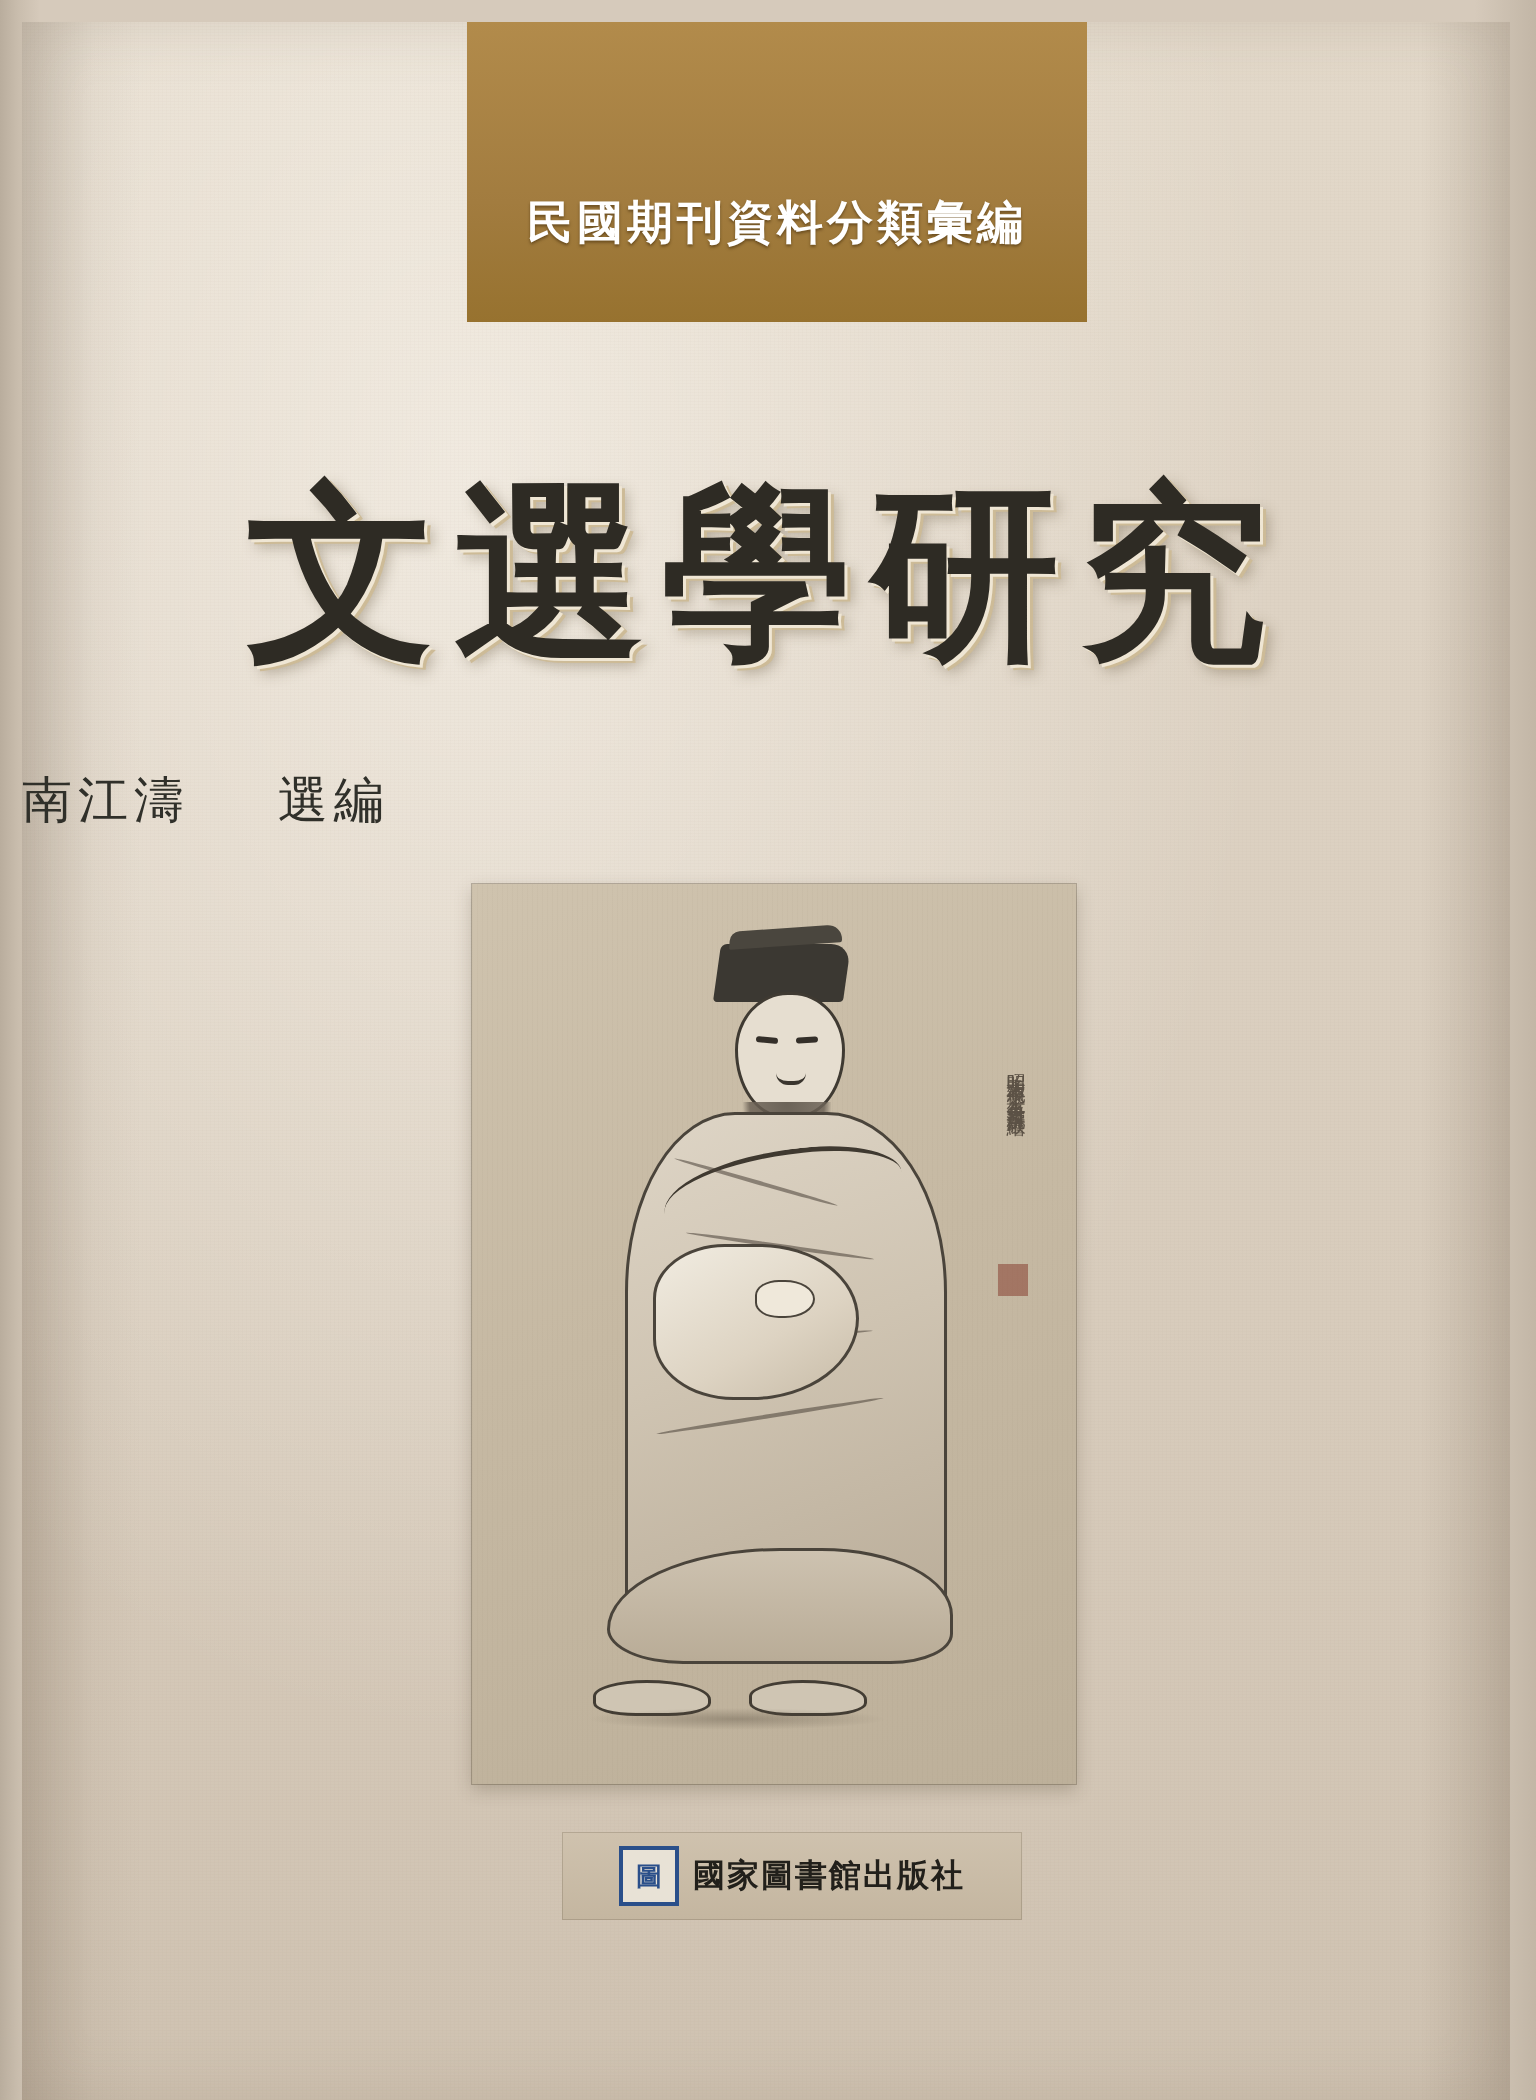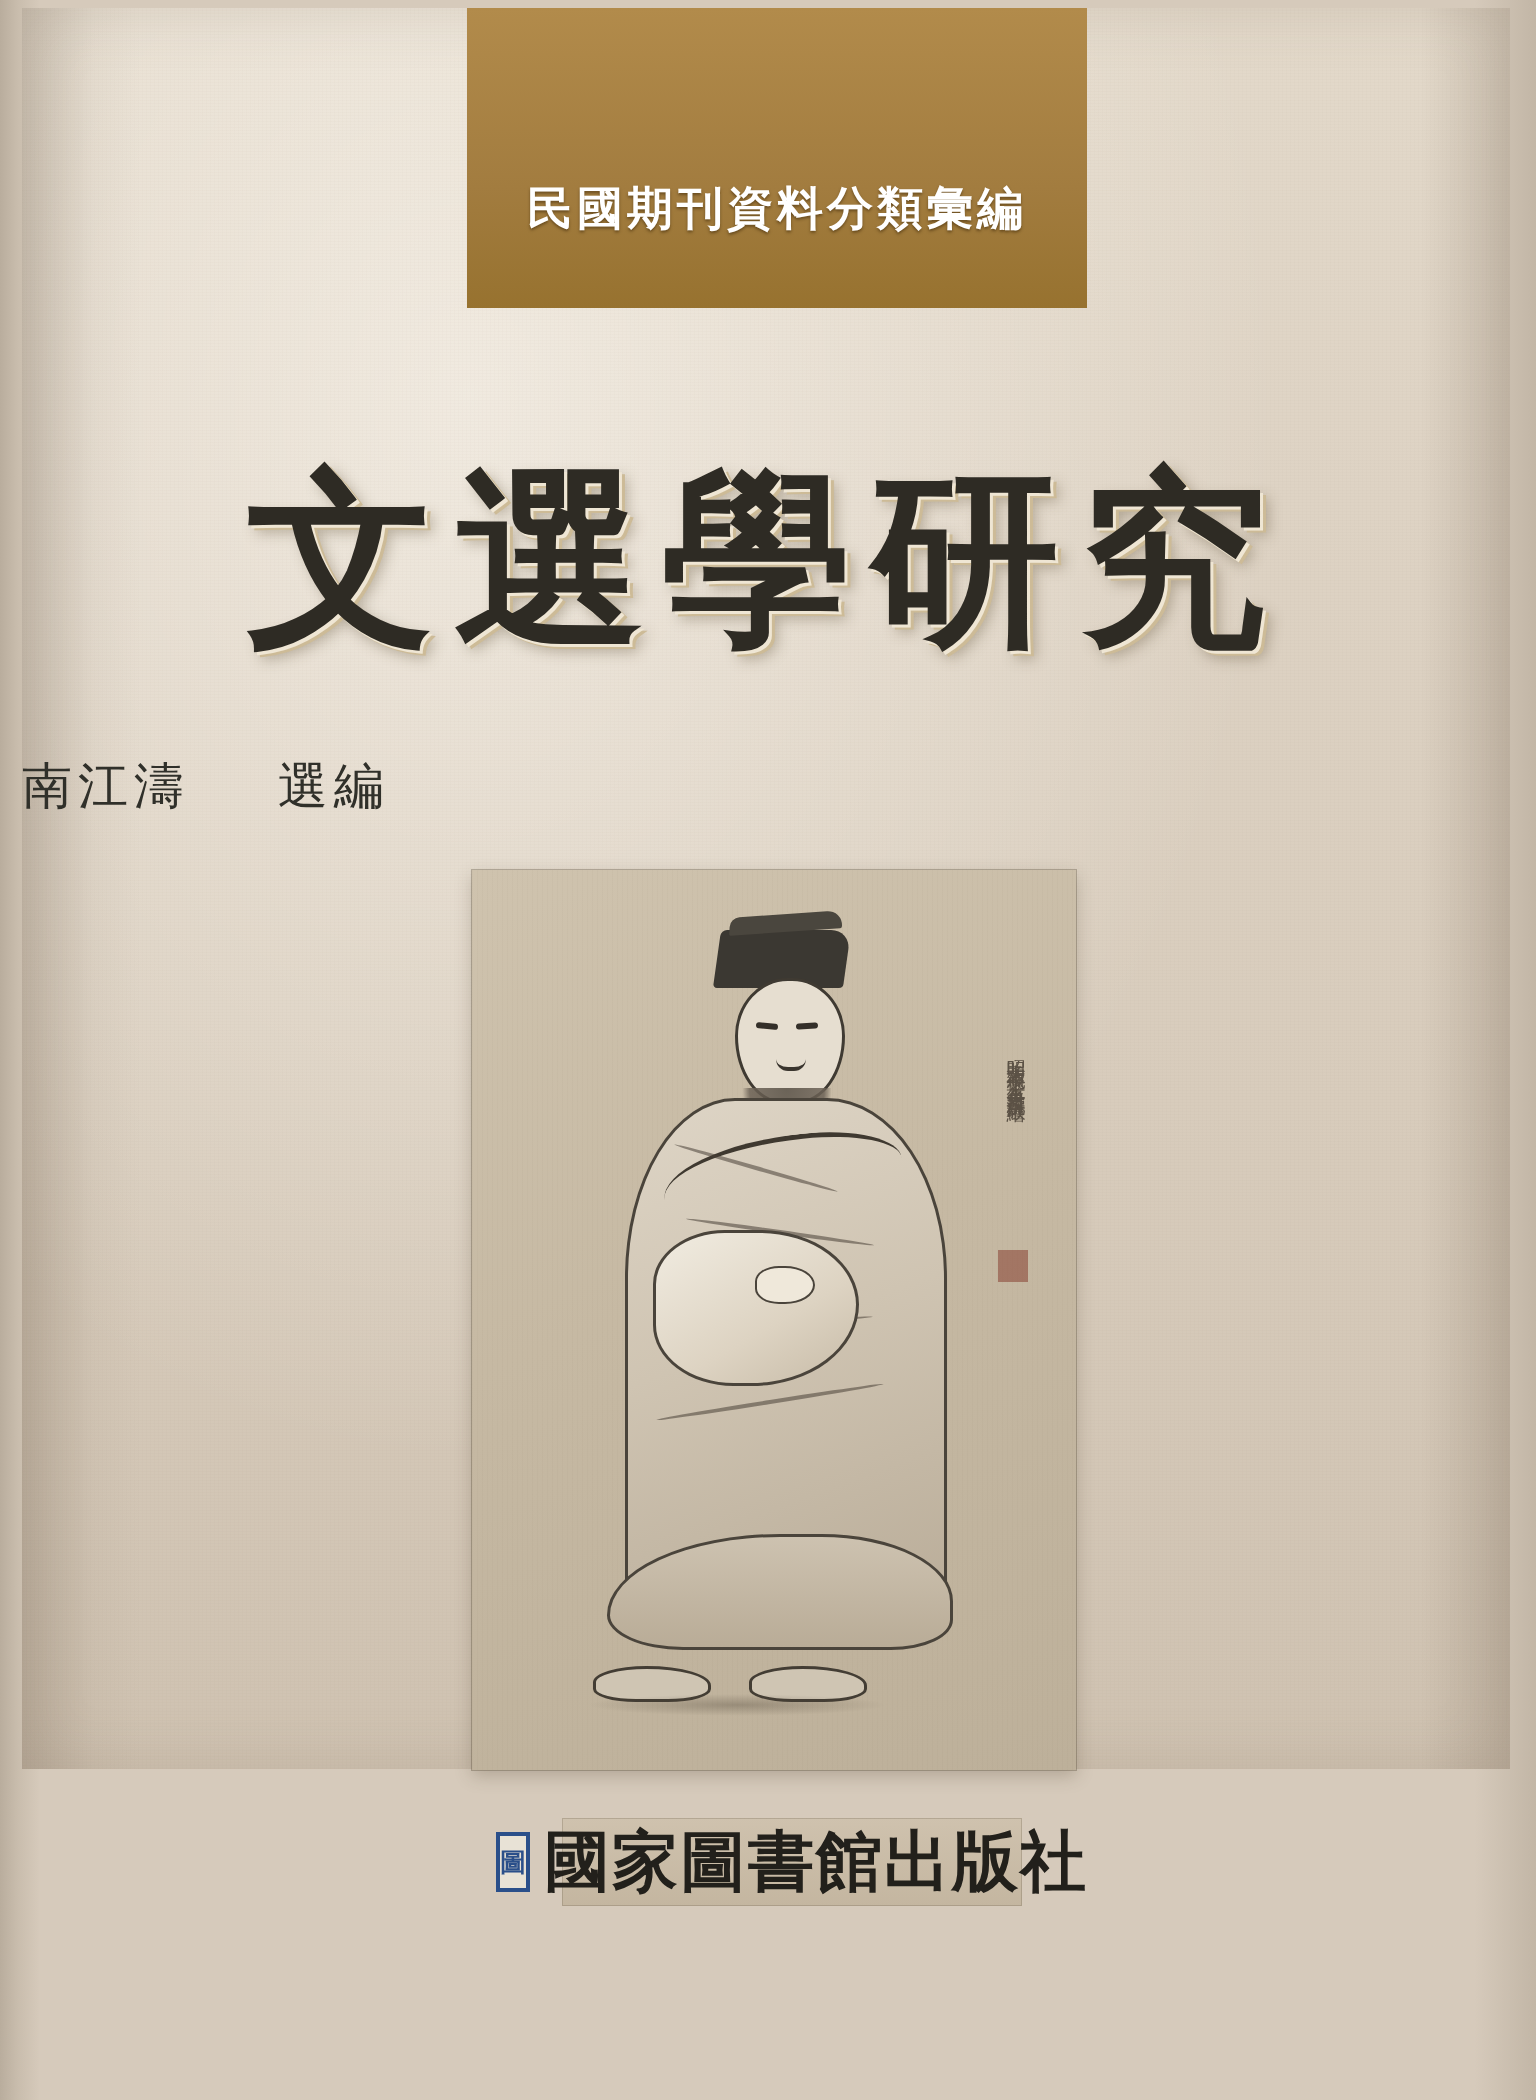--- a/index.html
+++ b/index.html
@@ -22,23 +22,23 @@
     inset: 0;
     background:
       linear-gradient(90deg, #b9ad9d 0px, #c9bdad 18px, #d6cabb 40px, #d6cabb 96%, #c2b6a6 100%),
       #d6cabb;
   }
 
   
   .cover {
     position: absolute;
     left: 22px;
-    top: 8px;
+    top: 22px;
     width: 1488px;
-    height: 1761px;
+    height: 2078px;
     background:
       radial-gradient(ellipse at 30% 22%, rgba(255,252,246,0.55) 0%, rgba(255,250,242,0.0) 55%),
       linear-gradient(180deg, #e3d9ca 0%, #ded3c4 28%, #d8ccbc 62%, #cfc2b1 100%);
     box-shadow: inset 0 0 60px rgba(140,124,104,0.22);
   }
   
   .grain {
     position: absolute;
     inset: 0;
     opacity: .32;
@@ -315,21 +315,21 @@
     align-items: center;
     justify-content: center;
     font-family: "DejaVu Sans", sans-serif;
     font-size: 26px;
     font-weight: bold;
     color: #2a4f8a;
     background: #e8e2d6;
   }
   .pub-name {
     font-family: "DejaVu Sans", "Liberation Sans", sans-serif;
-    font-size: 66px;
+    font-size: 32px;
     font-weight: bold;
     letter-spacing: 2px;
     color: #22201b;
     white-space: nowrap;
   }
 </style>
 </head>
 <body>
 
 <div class="page">

